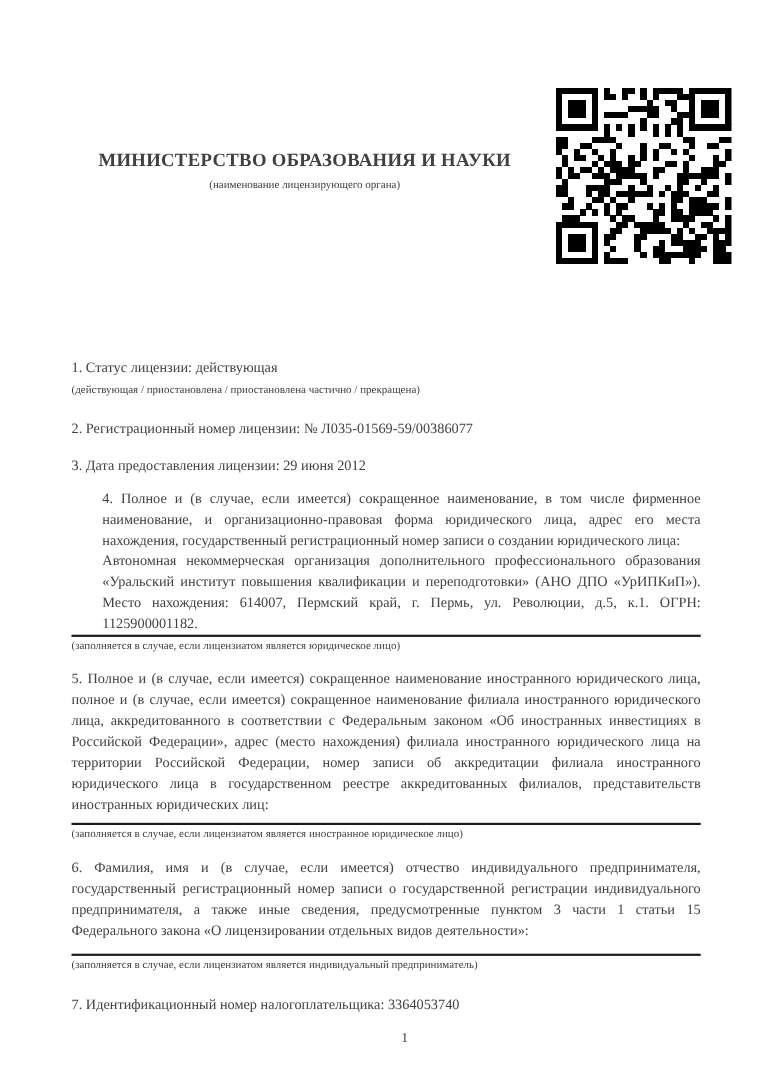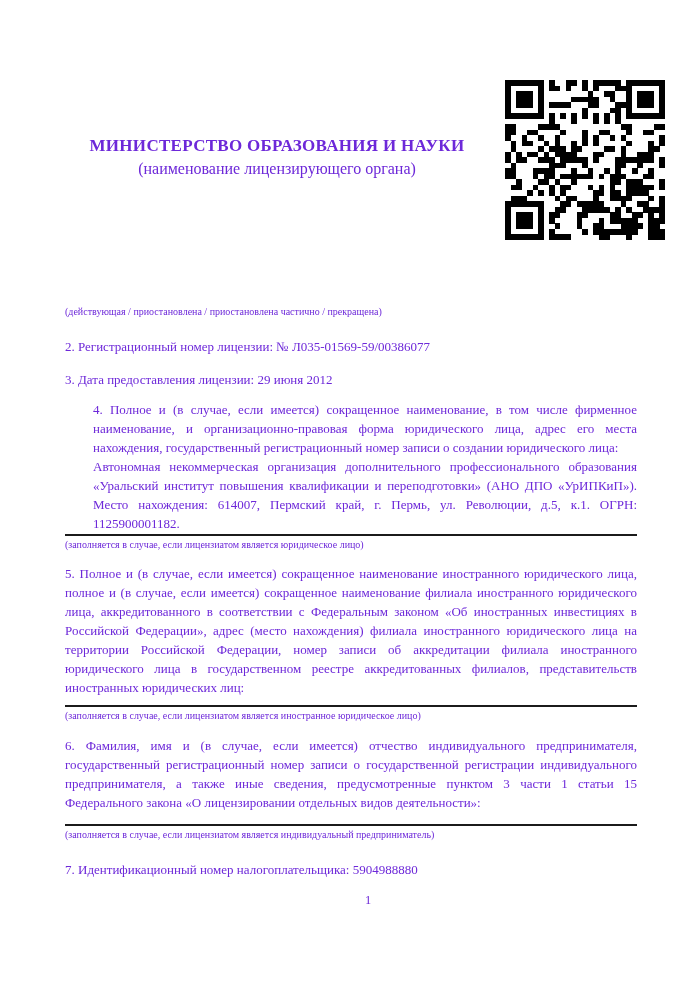--- a/index.html
+++ b/index.html
@@ -1,32 +1,32 @@
 <!DOCTYPE html>
 <html><head>
 <meta charset="utf-8">
 <style>
   html,body { margin:0; padding:0; background:#ffffff; }
   .page {
     position:relative;
     width:700px; height:989px;
     background:#ffffff;
-    color:#6d28d9;
+    color:#404040;
     font-family:"Liberation Serif", serif;
     overflow:hidden;
   }
   .header-block {
     position:absolute; left:65px; top:133px; width:424px;
     text-align:center;
   }
   .org-name {
     font-weight:bold; font-size:17px; line-height:25px;
     letter-spacing:0.3px;
   }
-  .org-caption { font-size:16px; line-height:13px; margin-top:4px;text-align:center; }
+  .org-caption { font-size:10px; line-height:13px; margin-top:4px;text-align:center; }
   .qr {
     position:absolute; left:505px; top:80px;
     width:160px; height:160px;
     shape-rendering:crispEdges;
   }
   .qr rect { fill:#000000; }
   .content {
     position:absolute; left:65px; top:300px; width:572px;
     font-size:13px; line-height:19px;
   }
@@ -465,20 +465,21 @@
       <rect x="18" y="28" width="1.02" height="1.02"></rect>
       <rect x="22" y="28" width="1.02" height="1.02"></rect>
       <rect x="26" y="28" width="1.02" height="1.02"></rect>
       <rect x="27" y="28" width="1.02" height="1.02"></rect>
       <rect x="28" y="28" width="1.02" height="1.02"></rect>
     </svg>
 
   <div class="content">
 
 
+    <div class="i1">1. Статус лицензии: действующая</div>
     <div class="fill-caption cap-status">(действующая / приостановлена / приостановлена частично / прекращена)</div>
 
     <div class="i2">2. Регистрационный номер лицензии: № Л035-01569-59/00386077</div>
 
     <div class="i3">3. Дата предоставления лицензии: 29 июня 2012</div>
 
     <div class="i4">
       <div class="just">4. Полное и (в случае, если имеется) сокращенное наименование, в том числе фирменное наименование, и организационно-правовая форма юридического лица, адрес его места нахождения, государственный регистрационный номер записи о создании юридического лица:</div>
       <div class="just">Автономная некоммерческая организация дополнительного профессионального образования «Уральский институт повышения квалификации и переподготовки» (АНО ДПО «УрИПКиП»). Место нахождения: 614007, Пермский край, г. Пермь, ул. Революции, д.5, к.1. ОГРН: 1125900001182.</div>
     </div>
@@ -486,18 +487,18 @@
     <div class="fill-caption">(заполняется в случае, если лицензиатом является юридическое лицо)</div>
 
     <div class="i5 just">5. Полное и (в случае, если имеется) сокращенное наименование иностранного юридического лица, полное и (в случае, если имеется) сокращенное наименование филиала иностранного юридического лица, аккредитованного в соответствии с Федеральным законом «Об иностранных инвестициях в Российской Федерации», адрес (место нахождения) филиала иностранного юридического лица на территории Российской Федерации, номер записи об аккредитации филиала иностранного юридического лица в государственном реестре аккредитованных филиалов, представительств иностранных юридических лиц:</div>
     <div class="rule r5"></div>
     <div class="fill-caption">(заполняется в случае, если лицензиатом является иностранное юридическое лицо)</div>
 
     <div class="i6 just">6. Фамилия, имя и (в случае, если имеется) отчество индивидуального предпринимателя, государственный регистрационный номер записи о государственной регистрации индивидуального предпринимателя, а также иные сведения, предусмотренные пунктом 3 части 1 статьи 15 Федерального закона «О лицензировании отдельных видов деятельности»:</div>
     <div class="rule r6"></div>
     <div class="fill-caption">(заполняется в случае, если лицензиатом является индивидуальный предприниматель)</div>
 
-    <div class="i7">7. Идентификационный номер налогоплательщика: 5904988880</div>
+    <div class="i7">7. Идентификационный номер налогоплательщика: 3364053740</div>
 
     <div class="page-number">1</div>
 
   </div>
 </div>
 
 </body></html>

